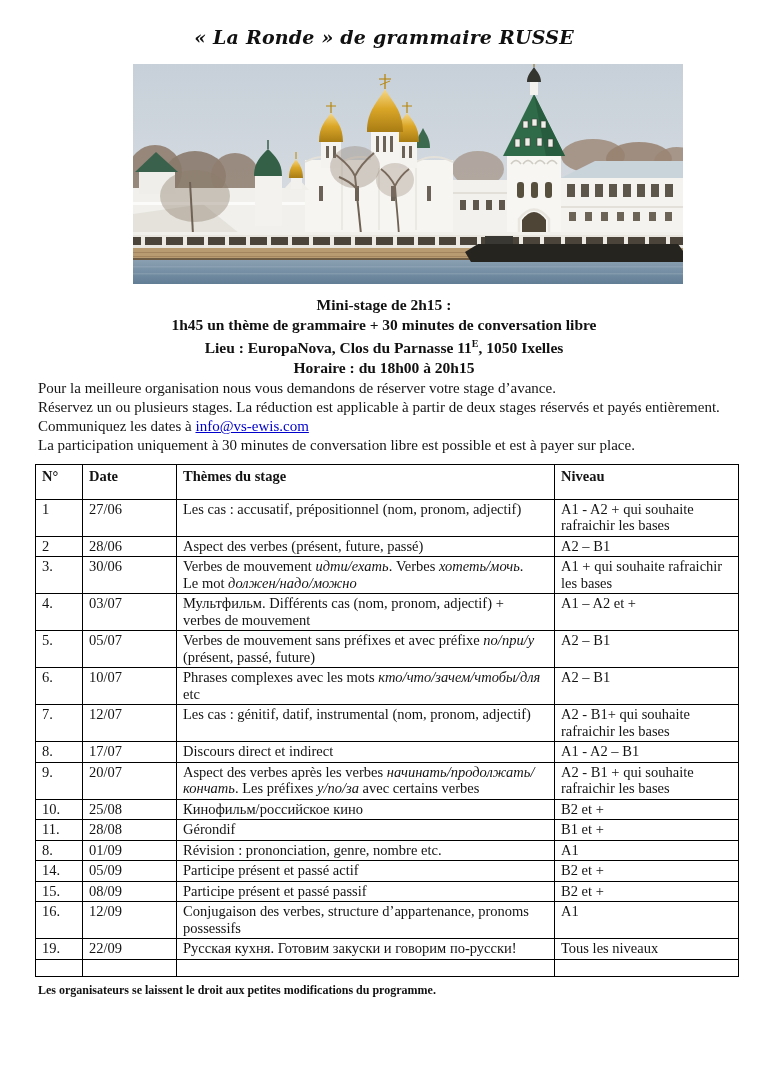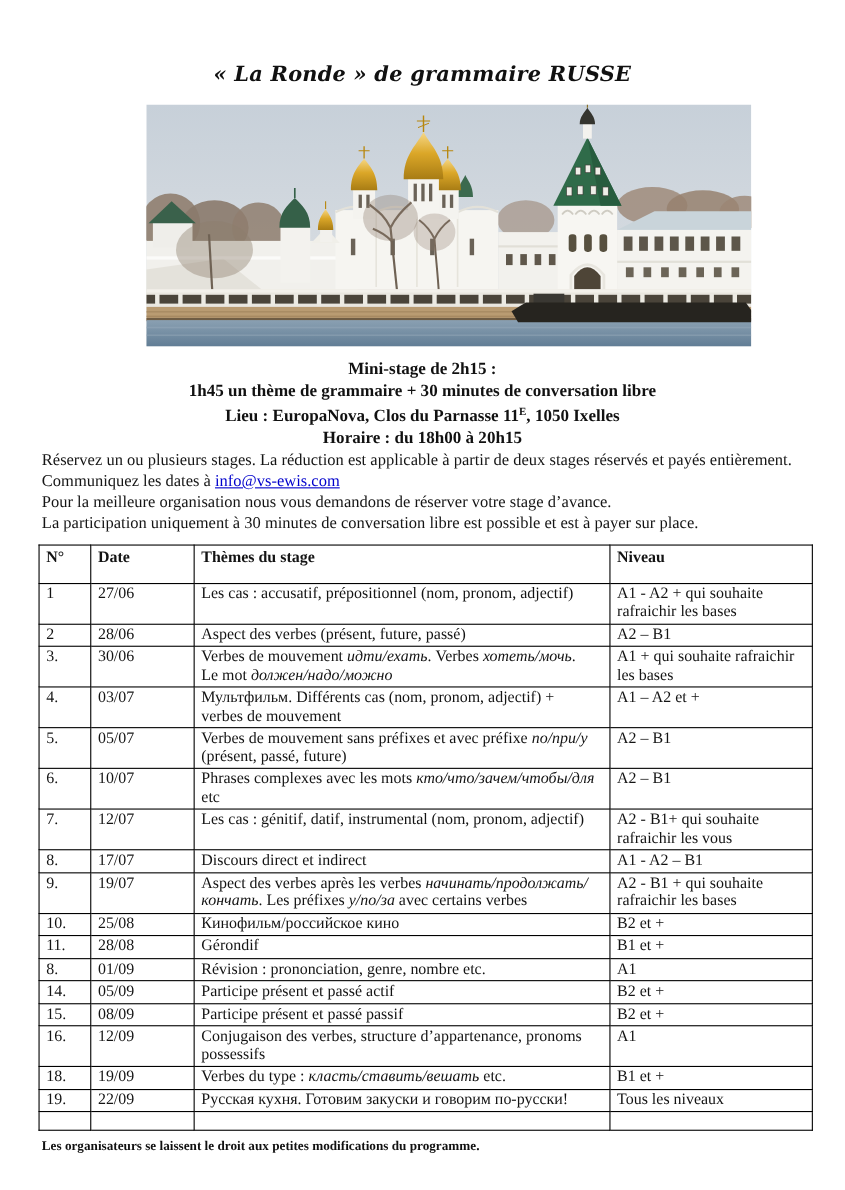--- a/index.html
+++ b/index.html
@@ -4,21 +4,21 @@
 <style>
   html,body { margin:0; padding:0; background:#ffffff; }
   .page {
     position:relative; width:768px; height:1082px; overflow:hidden;
     background:#ffffff; color:#121212;
     font-family:"Liberation Serif", serif;
   }
   .title {
     padding-top:26px; text-align:center;
     font-family:"DejaVu Serif", serif; font-weight:bold; font-style:italic;
-    font-size:19px; letter-spacing:0.2px; color:#111;margin-top:31px;
+    font-size:19px; letter-spacing:0.2px; color:#111;
   }
   .photo-wrap { width:550px; height:220px; margin:16px 0 0 133px; }
   .photo-wrap svg { display:block; width:550px; height:220px; }
 
   .info {
     margin-top:11px; text-align:center; font-weight:bold;
     font-size:15.5px; line-height:19.5px; color:#111;
   }
   .info sup { font-size:10px; }
 
@@ -232,22 +232,22 @@
   </div>
 
   <div class="info">
     <div>Mini-stage de 2h15 :</div>
     <div>1h45 un thème de grammaire + 30 minutes de conversation libre</div>
     <div><span>Lieu : EuropaNova, Clos du Parnasse 11</span><sup>E</sup><span>, 1050 Ixelles</span></div>
     <div>Horaire : du 18h00 à 20h15</div>
   </div>
 
   <div class="intro">
+    <p>Pour la meilleure organisation nous vous demandons de réserver votre stage d’avance.</p>
     <p><span>Réservez un ou plusieurs stages. La réduction est applicable à partir de deux stages réservés et payés entièrement. Communiquez les dates à </span><a class="email-link">info@vs-ewis.com</a></p>
-    <p>Pour la meilleure organisation nous vous demandons de réserver votre stage d’avance.</p>
     <p>La participation uniquement à 30 minutes de conversation libre est possible et est à payer sur place.</p>
   </div>
 
   <table class="stage-table">
     <colgroup>
       <col style="width:47px">
         <col style="width:94px">
         <col style="width:378px">
         <col style="width:184px">
     </colgroup>
@@ -293,31 +293,31 @@
         <tr>
           <td class="col-num">6.</td>
           <td class="col-date">10/07</td>
           <td class="col-theme"><span>Phrases complexes avec les mots </span><em>кто/что/зачем/чтобы/для</em><span> etc</span></td>
           <td class="col-level">A2 – B1</td>
         </tr>
         <tr>
           <td class="col-num">7.</td>
           <td class="col-date">12/07</td>
           <td class="col-theme"><span>Les cas : génitif,  datif, instrumental  (nom, pronom, adjectif)</span></td>
-          <td class="col-level">A2 - B1+ qui souhaite rafraichir les vous</td>
+          <td class="col-level">A2 - B1+ qui souhaite rafraichir les bases</td>
         </tr>
         <tr>
           <td class="col-num">8.</td>
           <td class="col-date">17/07</td>
           <td class="col-theme"><span>Discours direct et indirect</span></td>
           <td class="col-level">A1 - A2 – B1</td>
         </tr>
         <tr>
           <td class="col-num">9.</td>
-          <td class="col-date">19/07</td>
+          <td class="col-date">20/07</td>
           <td class="col-theme"><span>Aspect des verbes après les verbes </span><em>начинать/продолжать/кончать</em><span>. Les préfixes </span><em>у/по/за</em><span> avec certains verbes</span></td>
           <td class="col-level">A2 - B1 + qui souhaite rafraichir les bases</td>
         </tr>
         <tr>
           <td class="col-num">10.</td>
           <td class="col-date">25/08</td>
           <td class="col-theme"><span>Кинофильм/российское кино</span></td>
           <td class="col-level">B2 et +</td>
         </tr>
         <tr>
@@ -344,26 +344,20 @@
           <td class="col-theme"><span>Participe présent et passé passif</span></td>
           <td class="col-level">B2 et +</td>
         </tr>
         <tr>
           <td class="col-num">16.</td>
           <td class="col-date">12/09</td>
           <td class="col-theme"><span>Conjugaison des verbes, structure d’appartenance, pronoms possessifs</span></td>
           <td class="col-level">A1</td>
         </tr>
         <tr>
-          <td class="col-num">18.</td>
-          <td class="col-date">19/09</td>
-          <td class="col-theme"><span>Verbes du type : </span><em>класть/ставить/вешать</em><span> etc.</span></td>
-          <td class="col-level">B1 et +</td>
-        </tr>
-        <tr>
           <td class="col-num">19.</td>
           <td class="col-date">22/09</td>
           <td class="col-theme"><span>Русская кухня. Готовим закуски и говорим по-русски!</span></td>
           <td class="col-level">Tous les niveaux</td>
         </tr>
         <tr>
           <td class="col-num"></td>
           <td class="col-date"></td>
           <td class="col-theme"></td>
           <td class="col-level"></td>

